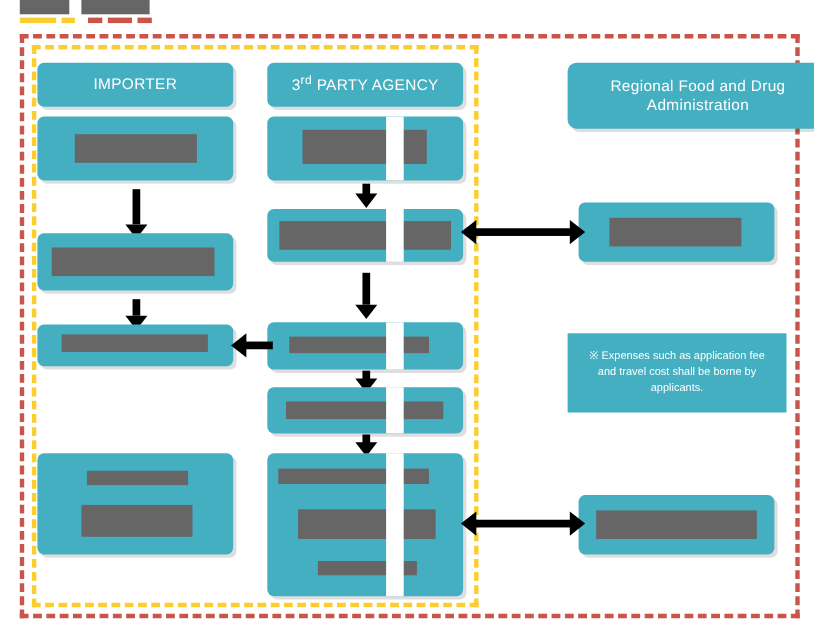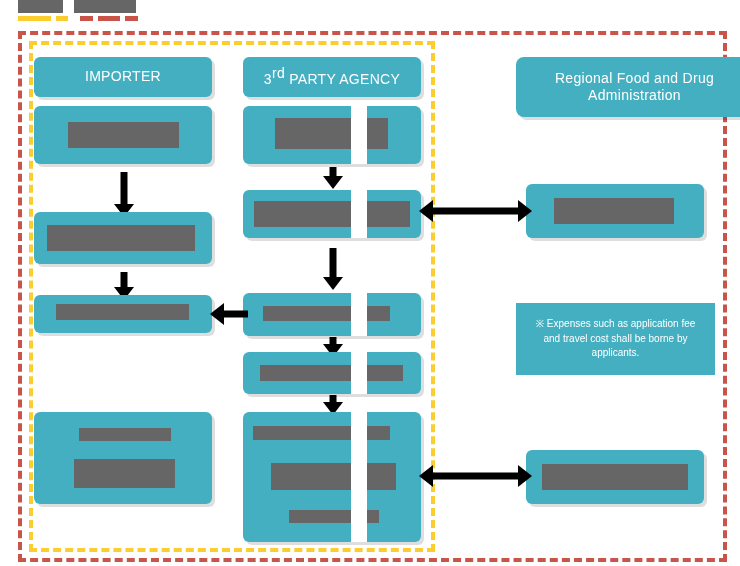--- a/index.html
+++ b/index.html
@@ -90,21 +90,21 @@
     border-bottom:11px solid transparent;
     border-left:14px solid #000;
   }
   .arrow-h .head-l{
     position:absolute;top:50%;left:0;transform:translateY(-50%);
     width:0;height:0;
     border-top:11px solid transparent;
     border-bottom:11px solid transparent;
     border-right:14px solid #000;
   }
-  .sup{font-size:14px;vertical-align:super;}
+  .sup{font-size:11px;vertical-align:super;}
 </style>
 </head>
 <body>
 
 <div class="stage">
 
   <div class="legend-swatch" style="left:18px;top:0px;width:45px;height:13px;"></div>
   <div class="legend-swatch" style="left:74px;top:0px;width:62px;height:13px;"></div>
 
   <div class="legend-dash" style="left:18px;top:16px;width:33px;background:#fccd2e;"></div>

